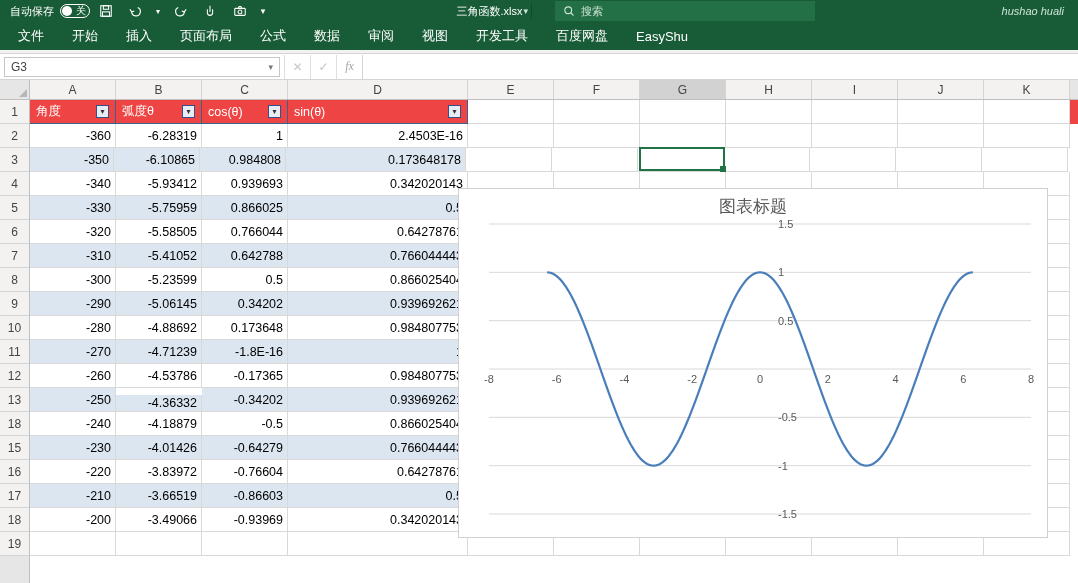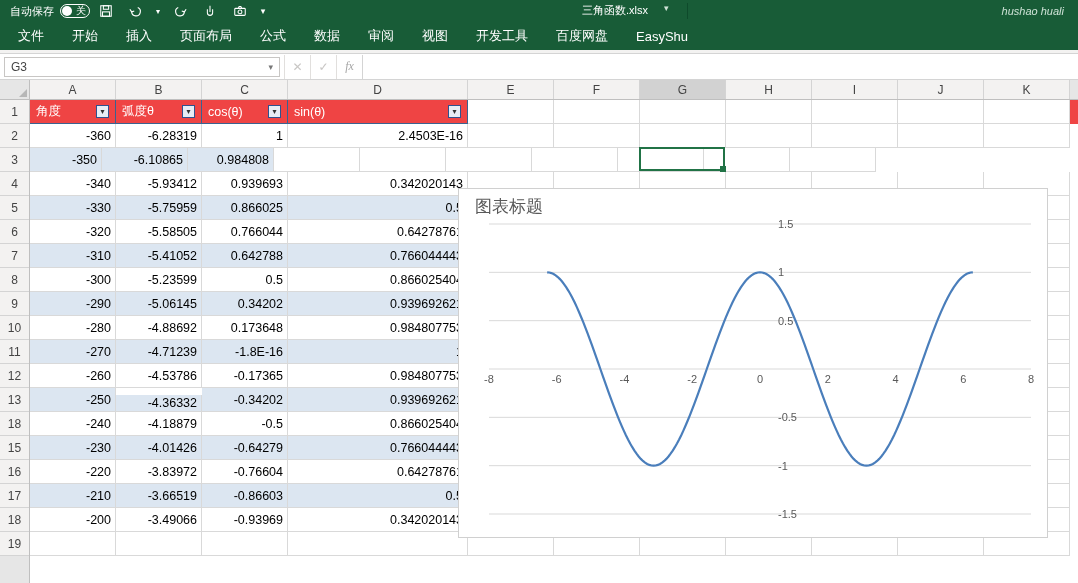--- a/index.html
+++ b/index.html
@@ -8,21 +8,21 @@
   
   .title-bar { height: 22px; background: #185c37; display: flex; align-items: center; color: #fff; font-size: 11px; }
   .title-left { display: flex; align-items: center; gap: 2px; padding-left: 6px; }
   .autosave-label { padding: 0 4px; }
   .autosave-toggle { width: 30px; height: 14px; border: 1px solid #fff; border-radius: 7px; position: relative; display: inline-flex; align-items: center; }
   .autosave-toggle::after { content:""; width: 10px; height: 10px; border-radius: 50%; background: #fff; position: absolute; left: 1px; }
   .toggle-text { font-size: 10px; position: absolute; right: 3px; color: #fff; }
   .qat-btn { width: 28px; height: 22px; display: inline-flex; align-items: center; justify-content: center; color: #fff; }
   .qat-btn svg { width: 14px; height: 14px; }
   .qat-sep { width: 1px; height: 16px; background: #0e4a2b; margin: 0 2px; }
-  .title-center { flex: 1; display: flex; justify-content: center; gap: 16px; color: #cfe3d7; }
+  .title-center { flex: 1; display: flex; justify-content: center; align-items: center; gap: 1px; color: #cfe3d7; }
   .title-file { color: #fff; }
   .search-box { width: 260px; height: 20px; background: #237046; margin-left: 20px; display: flex; align-items: center; padding: 0 8px; color: #cfe3d7; gap: 6px; }
   .title-right { padding-right: 14px; color: #cfe3d7; font-style: italic; font-size: 11px; }
   
   
   .ribbon-tabs { height: 28px; background: #185c37; display: flex; align-items: center; color: #fff; font-size: 13px; padding-left: 4px; gap: 0; }
   .ribbon-tab { padding: 0 14px; height: 28px; display: flex; align-items: center; cursor: pointer; }
   .ribbon-tab.file { padding: 0 14px; }
   
   
@@ -62,21 +62,21 @@
   
   .band-even { background: #dce6f1; }
   .band-odd { background: #fff; }
   
   
   .sel-outline { position: absolute; border: 2px solid #217346; pointer-events: none; }
   .sel-handle { position: absolute; width: 6px; height: 6px; background: #217346; right: -3px; bottom: -3px; }
   
   
   .chart-box { position: absolute; border: 1px solid #d0d0d0; background: #fff; }
-  .chart-title { font-size: 17px; color: #595959; padding: 6px 16px 2px; font-family: "Microsoft YaHei"; }
+  .chart-title { text-align: center; font-size: 17px; color: #595959; padding: 6px 16px 2px; font-family: "Microsoft YaHei"; }
   .plot-area { position: relative; margin: 4px 18px 12px 30px; }
 </style>
 </head>
 <body>
 
 <div class="title-bar">
   <div class="title-left">
     <span class="autosave-label">自动保存</span>
     <span class="autosave-toggle">
         <span class="toggle-text">关</span>
@@ -113,20 +113,27 @@
           <circle cx="8" cy="9" r="2.2"></circle>
           <path d="M6 5 l1 -2 h2 l1 2"></path>
         </svg>
       </span>
     <span class="qat-btn" style="width:14px;font-size:9px">▾</span>
   </div>
   <div class="title-center">
     <span class="title-file">三角函数.xlsx</span>
     <span style="font-size:9px">▾</span>
     <span class="qat-sep"></span>
+    <div class="search-box">
+      <svg width="12" height="12" viewBox="0 0 16 16" fill="none" stroke="currentColor" stroke-width="1.5">
+          <circle cx="7" cy="7" r="4.5"></circle>
+          <path d="M10.5 10.5 L14 14"></path>
+        </svg>
+      <span>搜索</span>
+    </div>
   </div>
   <div class="title-right">hushao huali</div>
 </div>
 
 <div class="ribbon-tabs" id="ribbon-tabs">
     <div class="ribbon-tab file">文件</div>
     <div class="ribbon-tab">开始</div>
     <div class="ribbon-tab">插入</div>
     <div class="ribbon-tab">页面布局</div>
     <div class="ribbon-tab">公式</div>
@@ -223,23 +230,24 @@
         <div class="cell right band-odd" style="width: 180px;">2.4503E-16</div>
         <div class="cell right" style="width: 86px;"></div>
         <div class="cell right" style="width: 86px;"></div>
         <div class="cell right" style="width: 86px;"></div>
         <div class="cell right" style="width: 86px;"></div>
         <div class="cell right" style="width: 86px;"></div>
         <div class="cell right" style="width: 86px;"></div>
         <div class="cell right" style="width: 86px;"></div>
       </div>
       <div class="row">
-        <div class="cell right band-even" style="width: 72px;">-350</div>
+        <div class="cell right band-even" style="width: 84px;">-350</div>
         <div class="cell right band-even" style="width: 86px;">-6.10865</div>
         <div class="cell right band-even" style="width: 86px;">0.984808</div>
+        <div class="cell right band-even" style="width: 180px;">0.173648178</div>
         <div class="cell right" style="width: 86px;"></div>
         <div class="cell right" style="width: 86px;"></div>
         <div class="cell right" style="width: 86px;"></div>
         <div class="cell right" style="width: 86px;"></div>
         <div class="cell right" style="width: 86px;"></div>
         <div class="cell right" style="width: 86px;"></div>
         <div class="cell right" style="width: 86px;"></div>
       </div>
       <div class="row">
         <div class="cell right band-odd" style="width: 86px;">-340</div>

